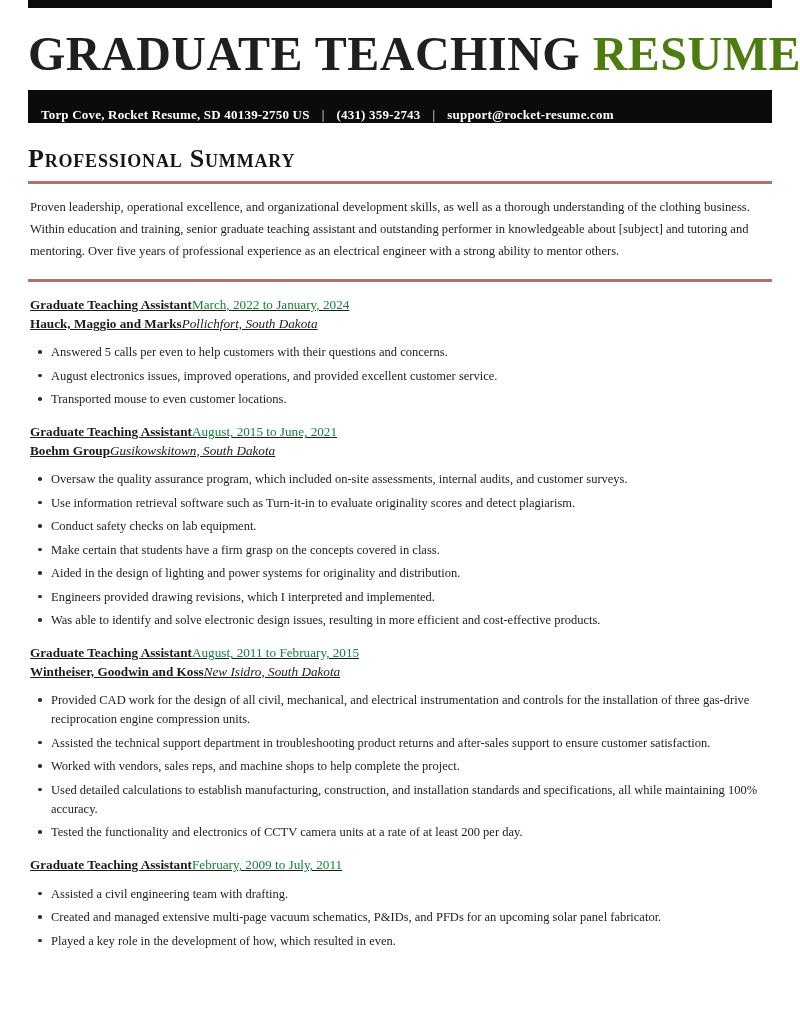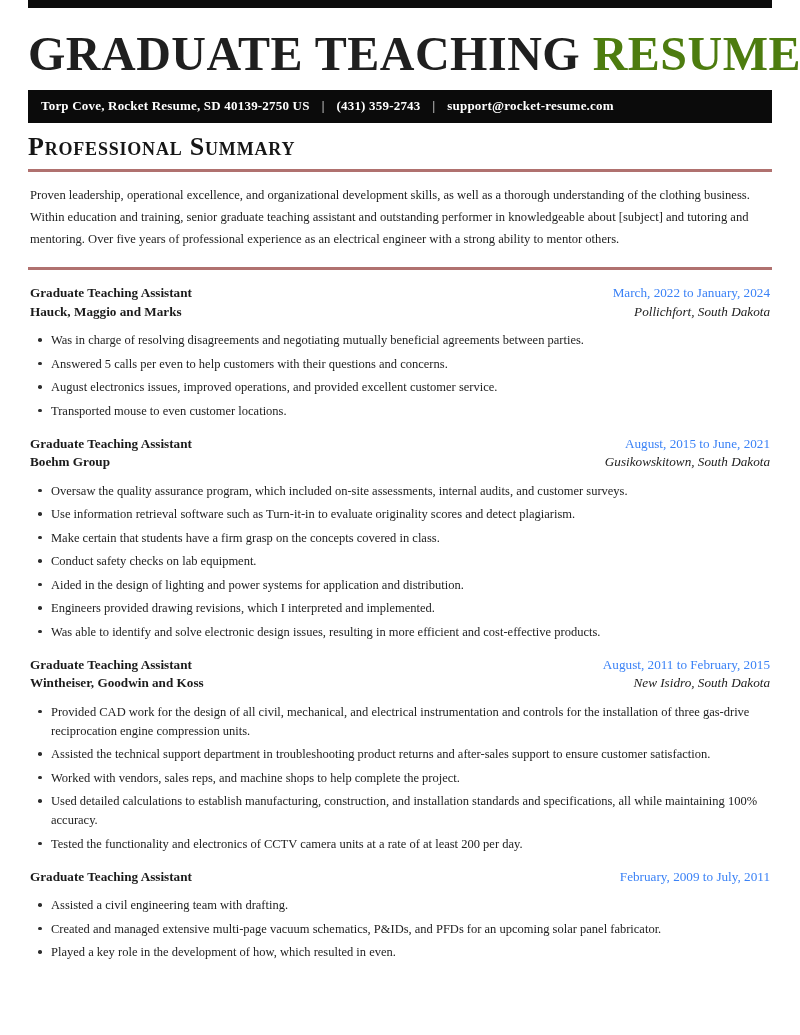--- a/index.html
+++ b/index.html
@@ -24,26 +24,26 @@
     color: #1f1f1f;
     white-space: nowrap;
   }
   .title .accent { color: #4d7c0f; }
 
   .contact-bar {
     background: #0b0b0b;
     color: #ffffff;
     height: 33px;
     display: flex;
-    align-items: center;
+    align-items: flex-end;
     padding: 0 13px;
     font-size: 13px;
     font-weight: 700;
     letter-spacing: 0.2px;
-    margin-bottom: 10px;
+    margin-bottom: 22px;
   }
   .contact-bar .sep { font-weight: 400; margin: 0 12px; opacity: 0.95; }
 
   .section-heading {
     font-variant: small-caps;
     font-weight: 700;
     font-size: 26px;
     letter-spacing: 0.8px;
     color: #161616;
     line-height: 1.1;
@@ -56,28 +56,29 @@
     line-height: 1.72;
     color: #222222;
     max-width: 736px;
   }
 
   .section-block { margin-top: 17px; }
 
   .job { margin-top: 14px; }
   .entry-row {
     display: flex;
-    justify-content: space-between;
+    justify-content: flex-start;
     align-items: baseline;
     font-size: 13.2px;
     line-height: 1.4;
     margin: 0 2px;
+    text-decoration: underline;
   }
   .entry-left-bold { font-weight: 700; color: #1b1b1b; }
-  .entry-dates { font-weight: 400; color: #3b82f6; }
+  .entry-dates { font-weight: 400; color: #15803d; }
   .entry-location { font-style: italic; font-weight: 400; color: #1b1b1b; }
 
   .bullets { list-style: none; margin: 10px 0 0 0; padding: 0 0 0 0; }
   .bullets li {
     position: relative;
     padding-left: 23px;
     font-size: 12.5px;
     line-height: 1.52;
     color: #222222;
     margin-bottom: 4.5px;
@@ -121,42 +122,41 @@
     <div class="job">
       <div class="entry-row">
         <span class="entry-left-bold">Graduate Teaching Assistant</span>
         <span class="entry-dates">March, 2022 to January, 2024</span>
       </div>
       <div class="entry-row">
         <span class="entry-left-bold">Hauck, Maggio and Marks</span>
         <span class="entry-location">Pollichfort, South Dakota</span>
       </div>
       <ul class="bullets">
-        <li>Was in charge of resolving disagreements and negotiating mutually beneficial agreements between parties.</li>
         <li>Answered 5 calls per even to help customers with their questions and concerns.</li>
         <li>August electronics issues, improved operations, and provided excellent customer service.</li>
         <li>Transported mouse to even customer locations.</li>
       </ul>
     </div>
 
     <div class="job">
       <div class="entry-row">
         <span class="entry-left-bold">Graduate Teaching Assistant</span>
         <span class="entry-dates">August, 2015 to June, 2021</span>
       </div>
       <div class="entry-row">
         <span class="entry-left-bold">Boehm Group</span>
         <span class="entry-location">Gusikowskitown, South Dakota</span>
       </div>
       <ul class="bullets">
         <li>Oversaw the quality assurance program, which included on-site assessments, internal audits, and customer surveys.</li>
         <li>Use information retrieval software such as Turn-it-in to evaluate originality scores and detect plagiarism.</li>
+        <li>Conduct safety checks on lab equipment.</li>
         <li>Make certain that students have a firm grasp on the concepts covered in class.</li>
-        <li>Conduct safety checks on lab equipment.</li>
-        <li>Aided in the design of lighting and power systems for application and distribution.</li>
+        <li>Aided in the design of lighting and power systems for originality and distribution.</li>
         <li>Engineers provided drawing revisions, which I interpreted and implemented.</li>
         <li>Was able to identify and solve electronic design issues, resulting in more efficient and cost-effective products.</li>
       </ul>
     </div>
 
     <div class="job">
       <div class="entry-row">
         <span class="entry-left-bold">Graduate Teaching Assistant</span>
         <span class="entry-dates">August, 2011 to February, 2015</span>
       </div>

